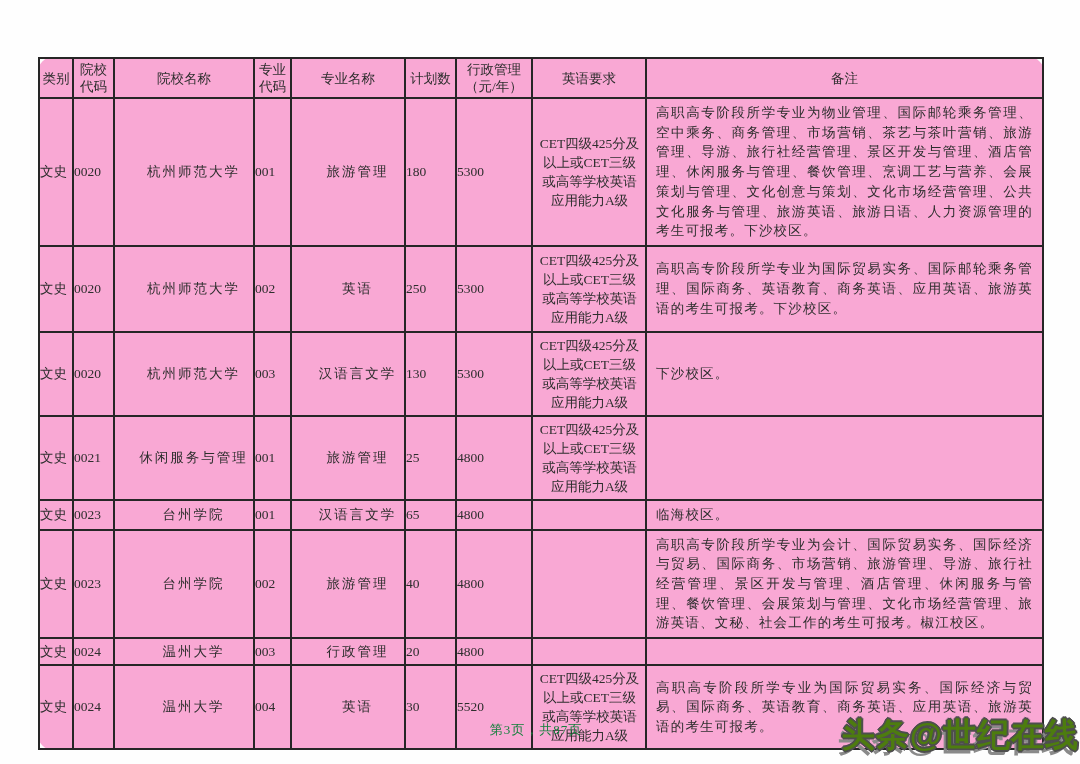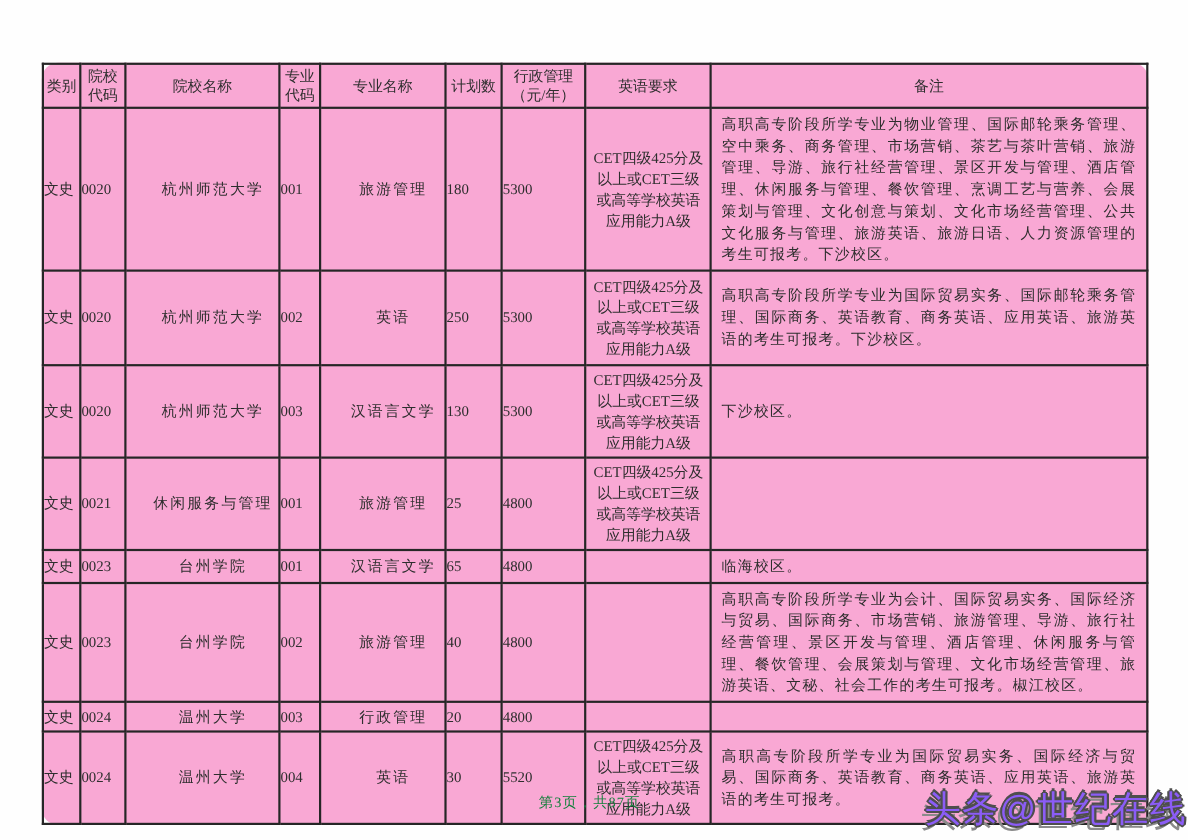--- a/index.html
+++ b/index.html
@@ -61,23 +61,23 @@
     text-align: center;
     font-size: 13px;
     letter-spacing: 1px;
     color: #15803d;
   }
   .watermark {
     position: absolute;
     right: 1px; bottom: 6px;
     font-family: "Liberation Sans", sans-serif;
     font-size: 33px;
-    font-weight: normal;
+    font-weight: bold;
     letter-spacing: 1px;
-    color: #8b5cf6;
+    color: #4d7c0f;
     white-space: nowrap;
     text-shadow:
       2px 0 0 #4e4e4e, -2px 0 0 #4e4e4e,
       0 2px 0 #4e4e4e, 0 -2px 0 #4e4e4e,
       -1px 1px 0 #4e4e4e, 1px 1px 0 #4e4e4e,
       -1px -1px 0 #4e4e4e, 1px -1px 0 #4e4e4e,
       -4px 5px 0 #8a8a8a;
   }
 </style>
 </head>

